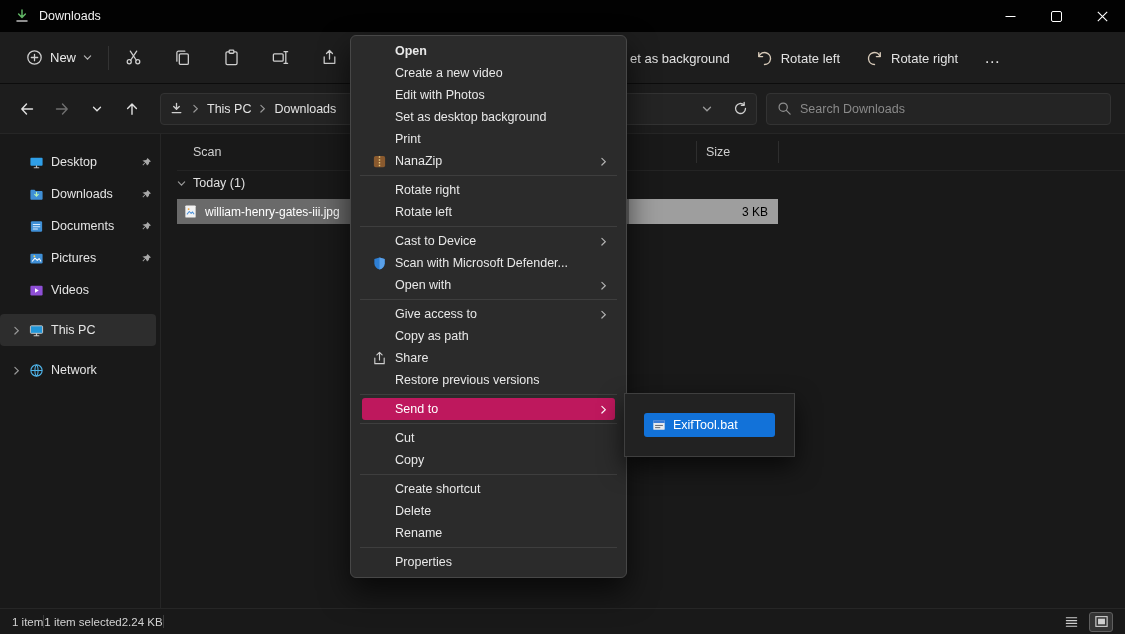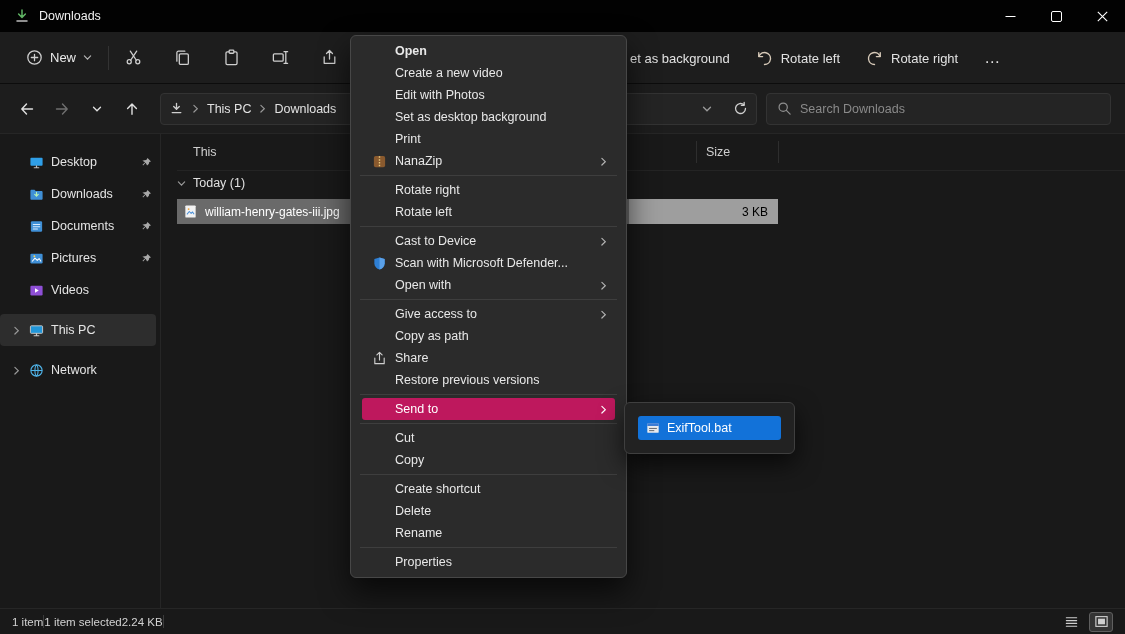--- a/index.html
+++ b/index.html
@@ -69,21 +69,21 @@
   .ctx-menu { position:absolute; left:350px; top:35px; width:277px; background:#2b2b2b; border:1px solid #474747; border-radius:6px; padding:4px 8px; box-shadow:0 14px 30px rgba(0,0,0,.65); z-index:50; }
   .mi { position:relative; height:22px; display:flex; align-items:center; padding:0 10px 0 36px; font-size:12.5px; color:#e8e8e8; }
   .mi.bold { font-weight:bold; }
   .mi .mi-icon { position:absolute; left:12px; top:3px; width:16px; height:16px; }
   .mi .arrow { margin-left:auto; color:#b5b5b5; display:flex; }
   .mi.highlight { background:#be185d; color:#fff; margin:0 3px; padding:0 7px 0 33px; border-radius:3px; }
   .mi.highlight .arrow { color:#fff; }
   .msep { height:1px; background:#3e3e3e; margin:3px 1px; }
 
   
-  .submenu { position:absolute; left:624px; top:402px; width:171px; background:#222; border:1px solid #3f3f3f; border-radius:6px; padding:13px; box-shadow:0 10px 24px rgba(0,0,0,.65); z-index:55; }
+  .submenu { position:absolute; left:624px; top:393px; width:171px; background:#222; border:1px solid #3f3f3f; border-radius:0; padding:19px; box-shadow:0 10px 24px rgba(0,0,0,.65); z-index:55; }
   .sub-item { height:24px; background:#1272d9; border-radius:3px; display:flex; align-items:center; gap:7px; padding:0 8px; font-size:12.5px; color:#fff; }
 </style>
 </head>
 <body>
 
 <div class="window">
 
   <div class="titlebar">
     <span class="ic">
       <svg width="16" height="16" viewBox="0 0 16 16">
@@ -380,21 +380,21 @@
             <svg width="15" height="15" viewBox="0 0 16 16">
               <circle cx="8" cy="8" r="6" fill="none" stroke="#4fb3e8" stroke-width="1.2"></circle>
               <path d="M2 8h12M8 2c2.2 1.7 2.2 10.3 0 12M8 2c-2.2 1.7-2.2 10.3 0 12" fill="none" stroke="#4fb3e8" stroke-width="1.1"></path>
             </svg>
           </span>
         <span class="lbl">Network</span>
       </div>
     </div>
 
     <div class="main">
-      <div class="col-head" style="left:32px;">This</div>
+      <div class="col-head" style="left:32px;">Scan</div>
       <div class="col-head" style="left:545px;">Size</div>
       <div class="col-div" style="left:535px;"></div>
       <div class="col-div" style="left:617px;"></div>
       <div class="head-rule"></div>
 
       <div class="group-row">
         <span class="chev ic">
             <svg width="9" height="9" viewBox="0 0 10 10">
               <path d="M1.5 3.2 5 6.8 8.5 3.2" fill="none" stroke="currentColor" stroke-width="1.3" stroke-linecap="round"></path>
             </svg>

